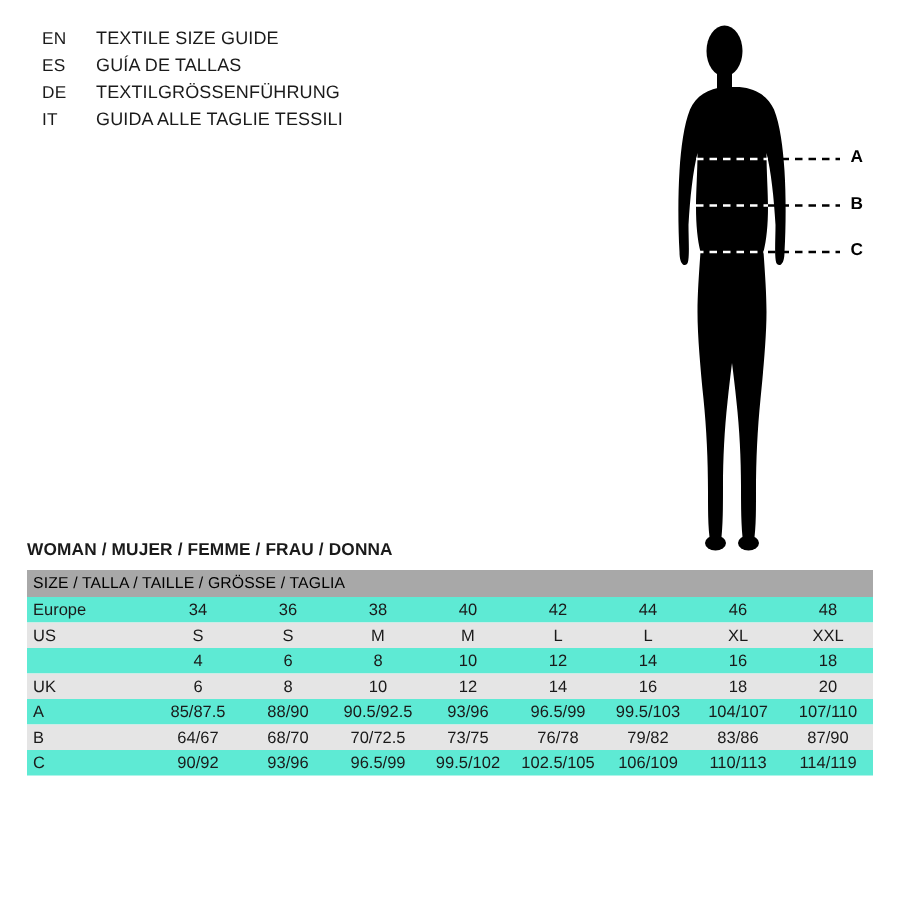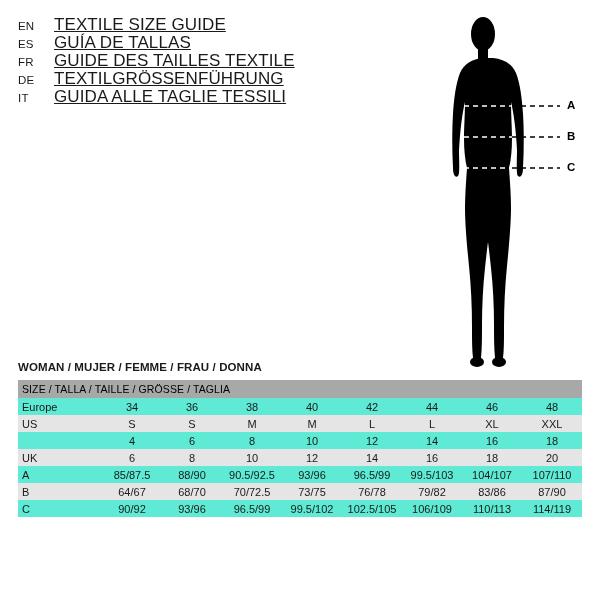--- a/index.html
+++ b/index.html
@@ -12,39 +12,38 @@
   }
   .page {
     position: relative;
     width: 600px; height: 600px;
     overflow: hidden;
   }
 
   
   .titles {
     position: absolute;
-    left: 18px;
+    left: 28px;
     top: 16px;
     width: 330px;
   }
   .title-row {
     display: flex;
     align-items: baseline;
     height: 18px;
     line-height: 18px;
   }
   .title-lang {
     width: 36px;
     font-size: 11.5px;
     letter-spacing: .2px;
   }
   .title-text {
-    font-size: 17px;
+    font-size: 12px;
     letter-spacing: .1px;
-    text-decoration: underline;
   }
 
   
   .figure {
     position: absolute;
     left: 420px;
     top: 10px;
     width: 170px;
     height: 360px;
   }
@@ -128,24 +127,20 @@
 <div class="page">
 
   <div class="titles">
     <div class="title-row">
       <span class="title-lang">EN</span>
       <span class="title-text">TEXTILE SIZE GUIDE</span>
     </div>
     <div class="title-row">
       <span class="title-lang">ES</span>
       <span class="title-text">GUÍA DE TALLAS</span>
-    </div>
-    <div class="title-row">
-      <span class="title-lang">FR</span>
-      <span class="title-text">GUIDE DES TAILLES TEXTILE</span>
     </div>
     <div class="title-row">
       <span class="title-lang">DE</span>
       <span class="title-text">TEXTILGRÖSSENFÜHRUNG</span>
     </div>
     <div class="title-row">
       <span class="title-lang">IT</span>
       <span class="title-text">GUIDA ALLE TAGLIE TESSILI</span>
     </div>
   </div>

